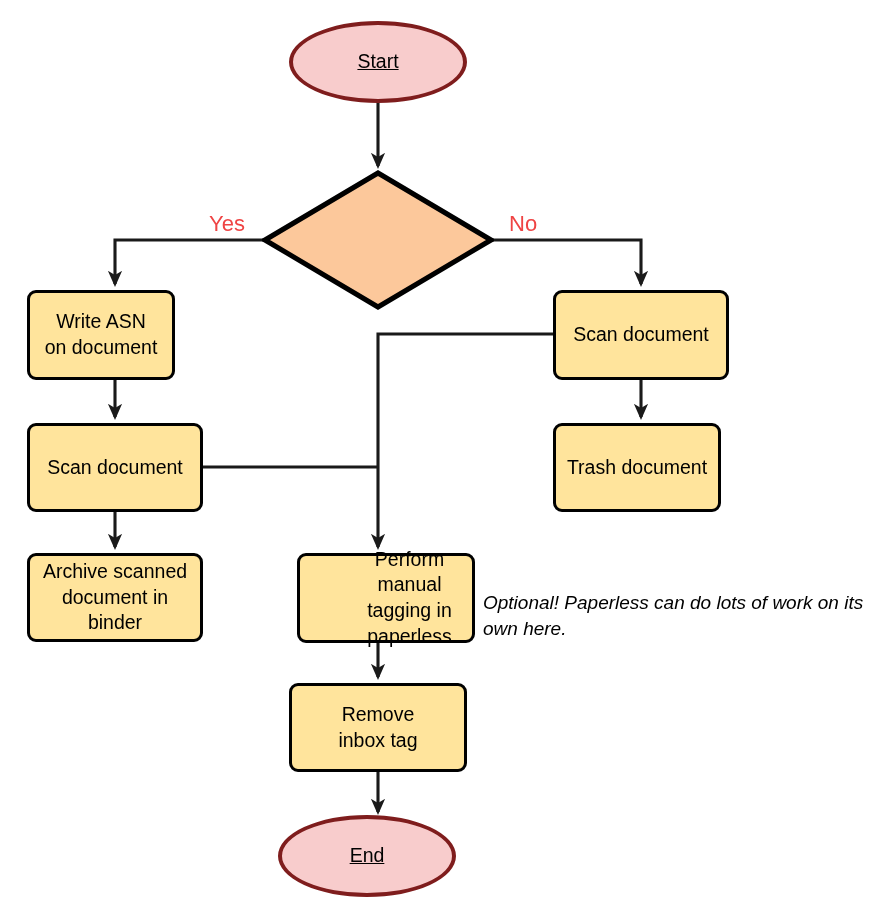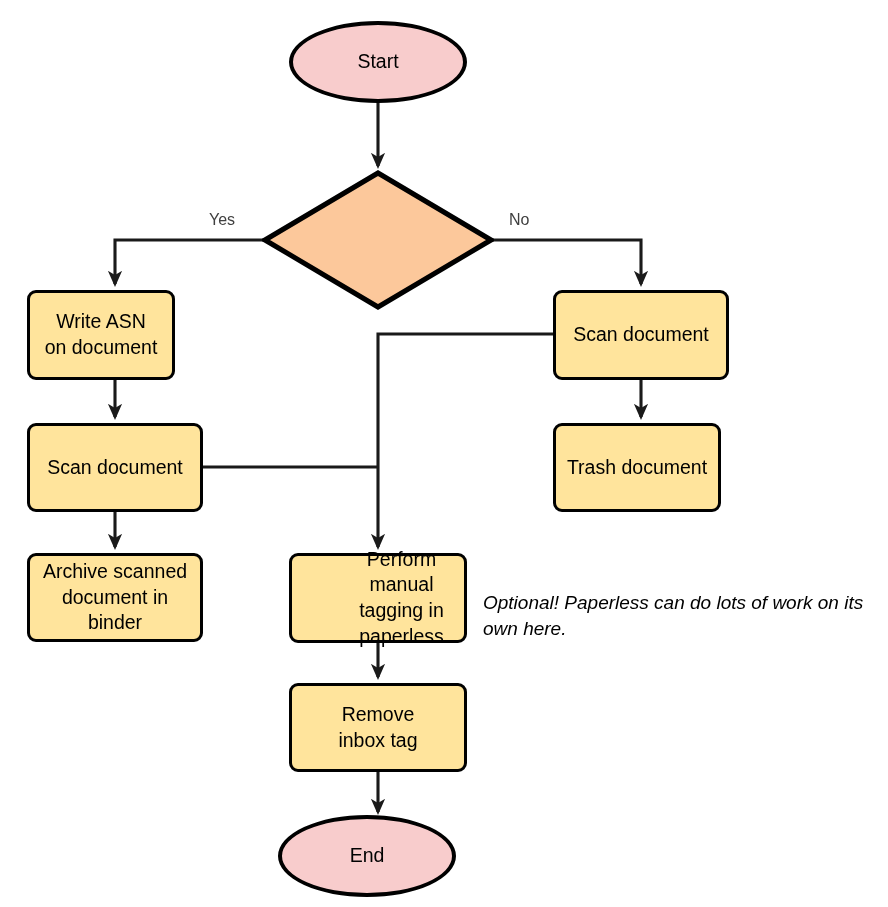--- a/index.html
+++ b/index.html
@@ -35,23 +35,24 @@
     font-size: 19.5px;
     line-height: 1.32;
     z-index: 3;
   }
   .node.process {
     border: 3px solid #000000;
     border-radius: 9px;
     background: #FFE49C;
   }
   .node.terminal {
-    border: 4px solid #000000;
+    border: 4px solid #7f1d1d;
     border-radius: 50%;
     background: #F8CCCC;
+    text-decoration: underline;
   }
   .node.decision {
     background: transparent;
     border: none;
   }
   .decision-shape {
     position: absolute;
     left: 0;
     top: 0;
     width: 100%;
@@ -60,22 +61,22 @@
   .node.decision .label {
     position: relative;
     z-index: 2;
   }
   .label {
     white-space: pre-line;
     pointer-events: none;
   }
   .edge-label {
     position: absolute;
-    font-size: 16px;
-    color: #404040;
+    font-size: 22px;
+    color: #ef4444;
     z-index: 4;
     white-space: nowrap;
     text-align: right;
   }
   .note {
     position: absolute;
     font-size: 19px;
     line-height: 1.35;
     font-style: italic;
     color: #000000;
@@ -150,21 +151,21 @@
   </div>
 
   <div class="node process" style="left:553px; top:290px; width:176px; height:90px;">
     <span class="label">Scan document</span>
   </div>
 
   <div class="node process" style="left:553px; top:423px; width:168px; height:89px;">
     <span class="label">Trash document</span>
   </div>
 
-  <div class="node process" style="left:289px; top:553px; width:178px; height:90px;padding-left:47px;">
+  <div class="node process" style="left:297px; top:553px; width:178px; height:90px;padding-left:47px;">
     <span class="label">Perform manual
 tagging in
 paperless</span>
   </div>
 
   <div class="node process" style="left:289px; top:683px; width:178px; height:89px;">
     <span class="label">Remove
 inbox tag</span>
   </div>
 

